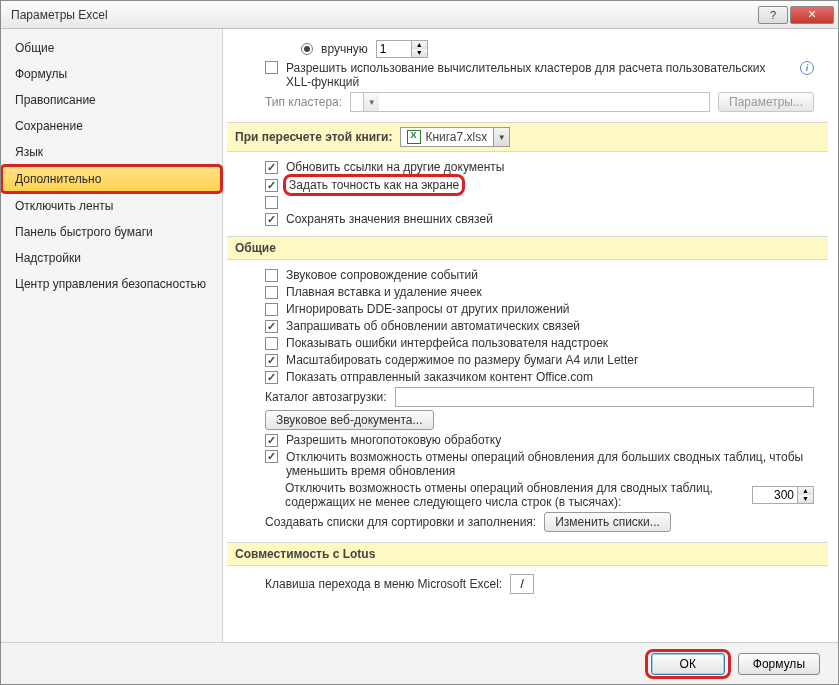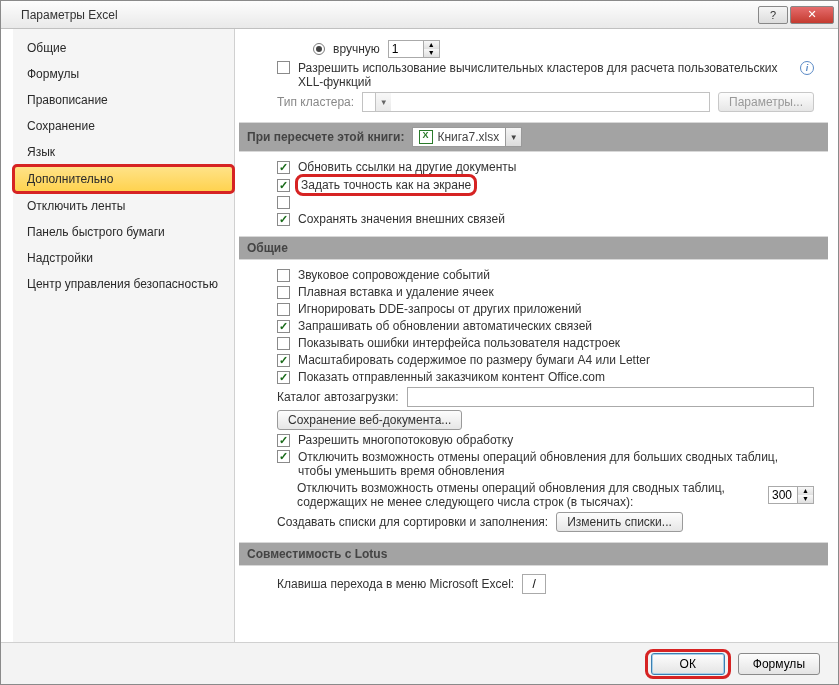--- a/index.html
+++ b/index.html
@@ -1,37 +1,37 @@
 <!DOCTYPE html>
 <html><head>
 <meta charset="utf-8">
 <style>
 * { box-sizing: border-box; font-family: "Segoe UI", Tahoma, sans-serif; font-size: 12px; }
 body { margin: 0; background: #fff; }
 .window { width: 839px; height: 685px; border: 1px solid #8a8a8a; background: #fff; position: relative; display: flex; flex-direction: column; }
 .titlebar { height: 28px; background: linear-gradient(#fdfdfd,#e9e9e9); border-bottom: 1px solid #c0c0c0; display: flex; align-items: center; padding: 0 4px 0 10px; }
-.titlebar .title { flex: 1; color: #333; margin-left: 10px; }
+.titlebar .title { flex: 1; color: #333; }
 .titlebar .btn { width: 30px; height: 18px; border: 1px solid #888; margin-left: 2px; display: flex; align-items: center; justify-content: center; border-radius: 2px; font-size: 11px; }
 .titlebar .help { background: linear-gradient(#f5f5f5,#ddd); color: #333; }
 .titlebar .close { background: linear-gradient(#e56c6c,#c43a2f); color: #fff; width: 44px; }
-.body { flex: 1; display: flex; overflow: hidden; padding-left: 12px; }
+.body { flex: 1; display: flex; overflow: hidden; }
 .sidebar { width: 222px; background: #f5f5f5; border-right: 1px solid #d0d0d0; padding-top: 6px; }
 .nav-item { padding: 6px 14px; color: #2a2a2a; cursor: default; }
 .nav-item.selected { background: linear-gradient(#ffe38a,#ffd24d); border-top: 1px solid #e6b800; border-bottom: 1px solid #e6b800; }
 .nav-item.hl { outline: 3px solid #d62323; outline-offset: -2px; border-radius: 4px; }
 .content { flex: 1; overflow-y: auto; padding: 8px 20px 8px 14px; position: relative; }
 .row { display: flex; align-items: center; gap: 8px; margin: 3px 4px; }
 .row.indent { padding-left: 24px; }
 .row.indent2 { padding-left: 44px; }
 .chk { width: 13px; height: 13px; border: 1px solid #8a8a8a; background: #fff; display: inline-flex; align-items: center; justify-content: center; flex-shrink: 0; }
 .chk.on::after { content: "✓"; color: #1a6b1a; font-size: 11px; line-height: 1; font-weight: bold; }
 .radio { width: 12px; height: 12px; border: 1px solid #7a7a7a; border-radius: 50%; background: #fff; display: inline-flex; align-items: center; justify-content: center; flex-shrink: 0; }
 .radio.on::after { content: ""; width: 6px; height: 6px; border-radius: 50%; background: #444; }
 .lbl { color: #333; }
-.section { background: #a3a3a3; border-top: 1px solid #d8d8d8; border-bottom: 1px solid #d8d8d8; padding: 4px 8px; margin: 10px -10px 8px -10px; font-weight: bold; color: #444; display: flex; align-items: center; gap: 8px; }
+.section { background: #fef9c3; border-top: 1px solid #d8d8d8; border-bottom: 1px solid #d8d8d8; padding: 4px 8px; margin: 10px -10px 8px -10px; font-weight: bold; color: #444; display: flex; align-items: center; gap: 8px; }
 .spin { display: inline-flex; align-items: center; }
 .spin input { width: 36px; height: 18px; border: 1px solid #aaa; padding: 0 3px; }
 .spin .arrows { width: 16px; height: 18px; border: 1px solid #aaa; border-left: none; display: flex; flex-direction: column; }
 .spin .arrows span { flex: 1; font-size: 7px; text-align: center; line-height: 8px; background: linear-gradient(#f8f8f8,#e0e0e0); }
 .btn-std { background: linear-gradient(#fdfdfd,#e6e6e6); border: 1px solid #9a9a9a; border-radius: 3px; padding: 2px 10px; color: #333; }
 .btn-std.dis { color: #999; border-color: #c8c8c8; }
 .combo { display: inline-flex; align-items: center; border: 1px solid #9a9a9a; background: #fff; height: 20px; }
 .combo .ctext { padding: 0 6px; display: flex; align-items: center; gap: 4px; }
 .combo .carrow { width: 16px; height: 100%; border-left: 1px solid #9a9a9a; background: linear-gradient(#f4f4f4,#dcdcdc); display: flex; align-items: center; justify-content: center; font-size: 8px; }
 .xls-ico { width: 14px; height: 14px; background: #fff; border: 1px solid #2a7a2a; position: relative; }
@@ -152,36 +152,36 @@
           <span class="chk on"></span>
           <span class="lbl">Показать отправленный заказчиком контент Office.com</span>
         </div>
 
       <div class="row indent">
         <span class="lbl">Каталог автозагрузки:</span>
         <input class="txt-input" style="flex: 1 1 0%;">
       </div>
 
       <div class="row indent">
-        <button class="btn-std">Сохранение веб-документа...</button>
+        <button class="btn-std">Звуковое веб-документа...</button>
       </div>
 
       <div class="row indent">
           <span class="chk on"></span>
           <span class="lbl">Разрешить многопотоковую обработку</span>
         </div>
       <div class="row indent" style="align-items:flex-start">
           <span class="chk on"></span>
           <span class="lbl" style="flex:1">Отключить возможность отмены операций обновления для больших сводных таблиц, чтобы уменьшить время обновления</span>
         </div>
 
       <div class="row indent2">
         <span class="lbl" style="flex:1">Отключить возможность отмены операций обновления для сводных таблиц, содержащих не менее следующего числа строк (в тысячах):</span>
         <div class="spin">
-          <input style="width: 30px;" value="300">
+          <input style="width: 46px; text-align: right;" value="300">
           <div class="arrows">
               <span>▲</span>
               <span>▼</span>
             </div>
         </div>
       </div>
 
       <div class="row indent">
         <span class="lbl">Создавать списки для сортировки и заполнения:</span>
         <button class="btn-std">Изменить списки...</button>

